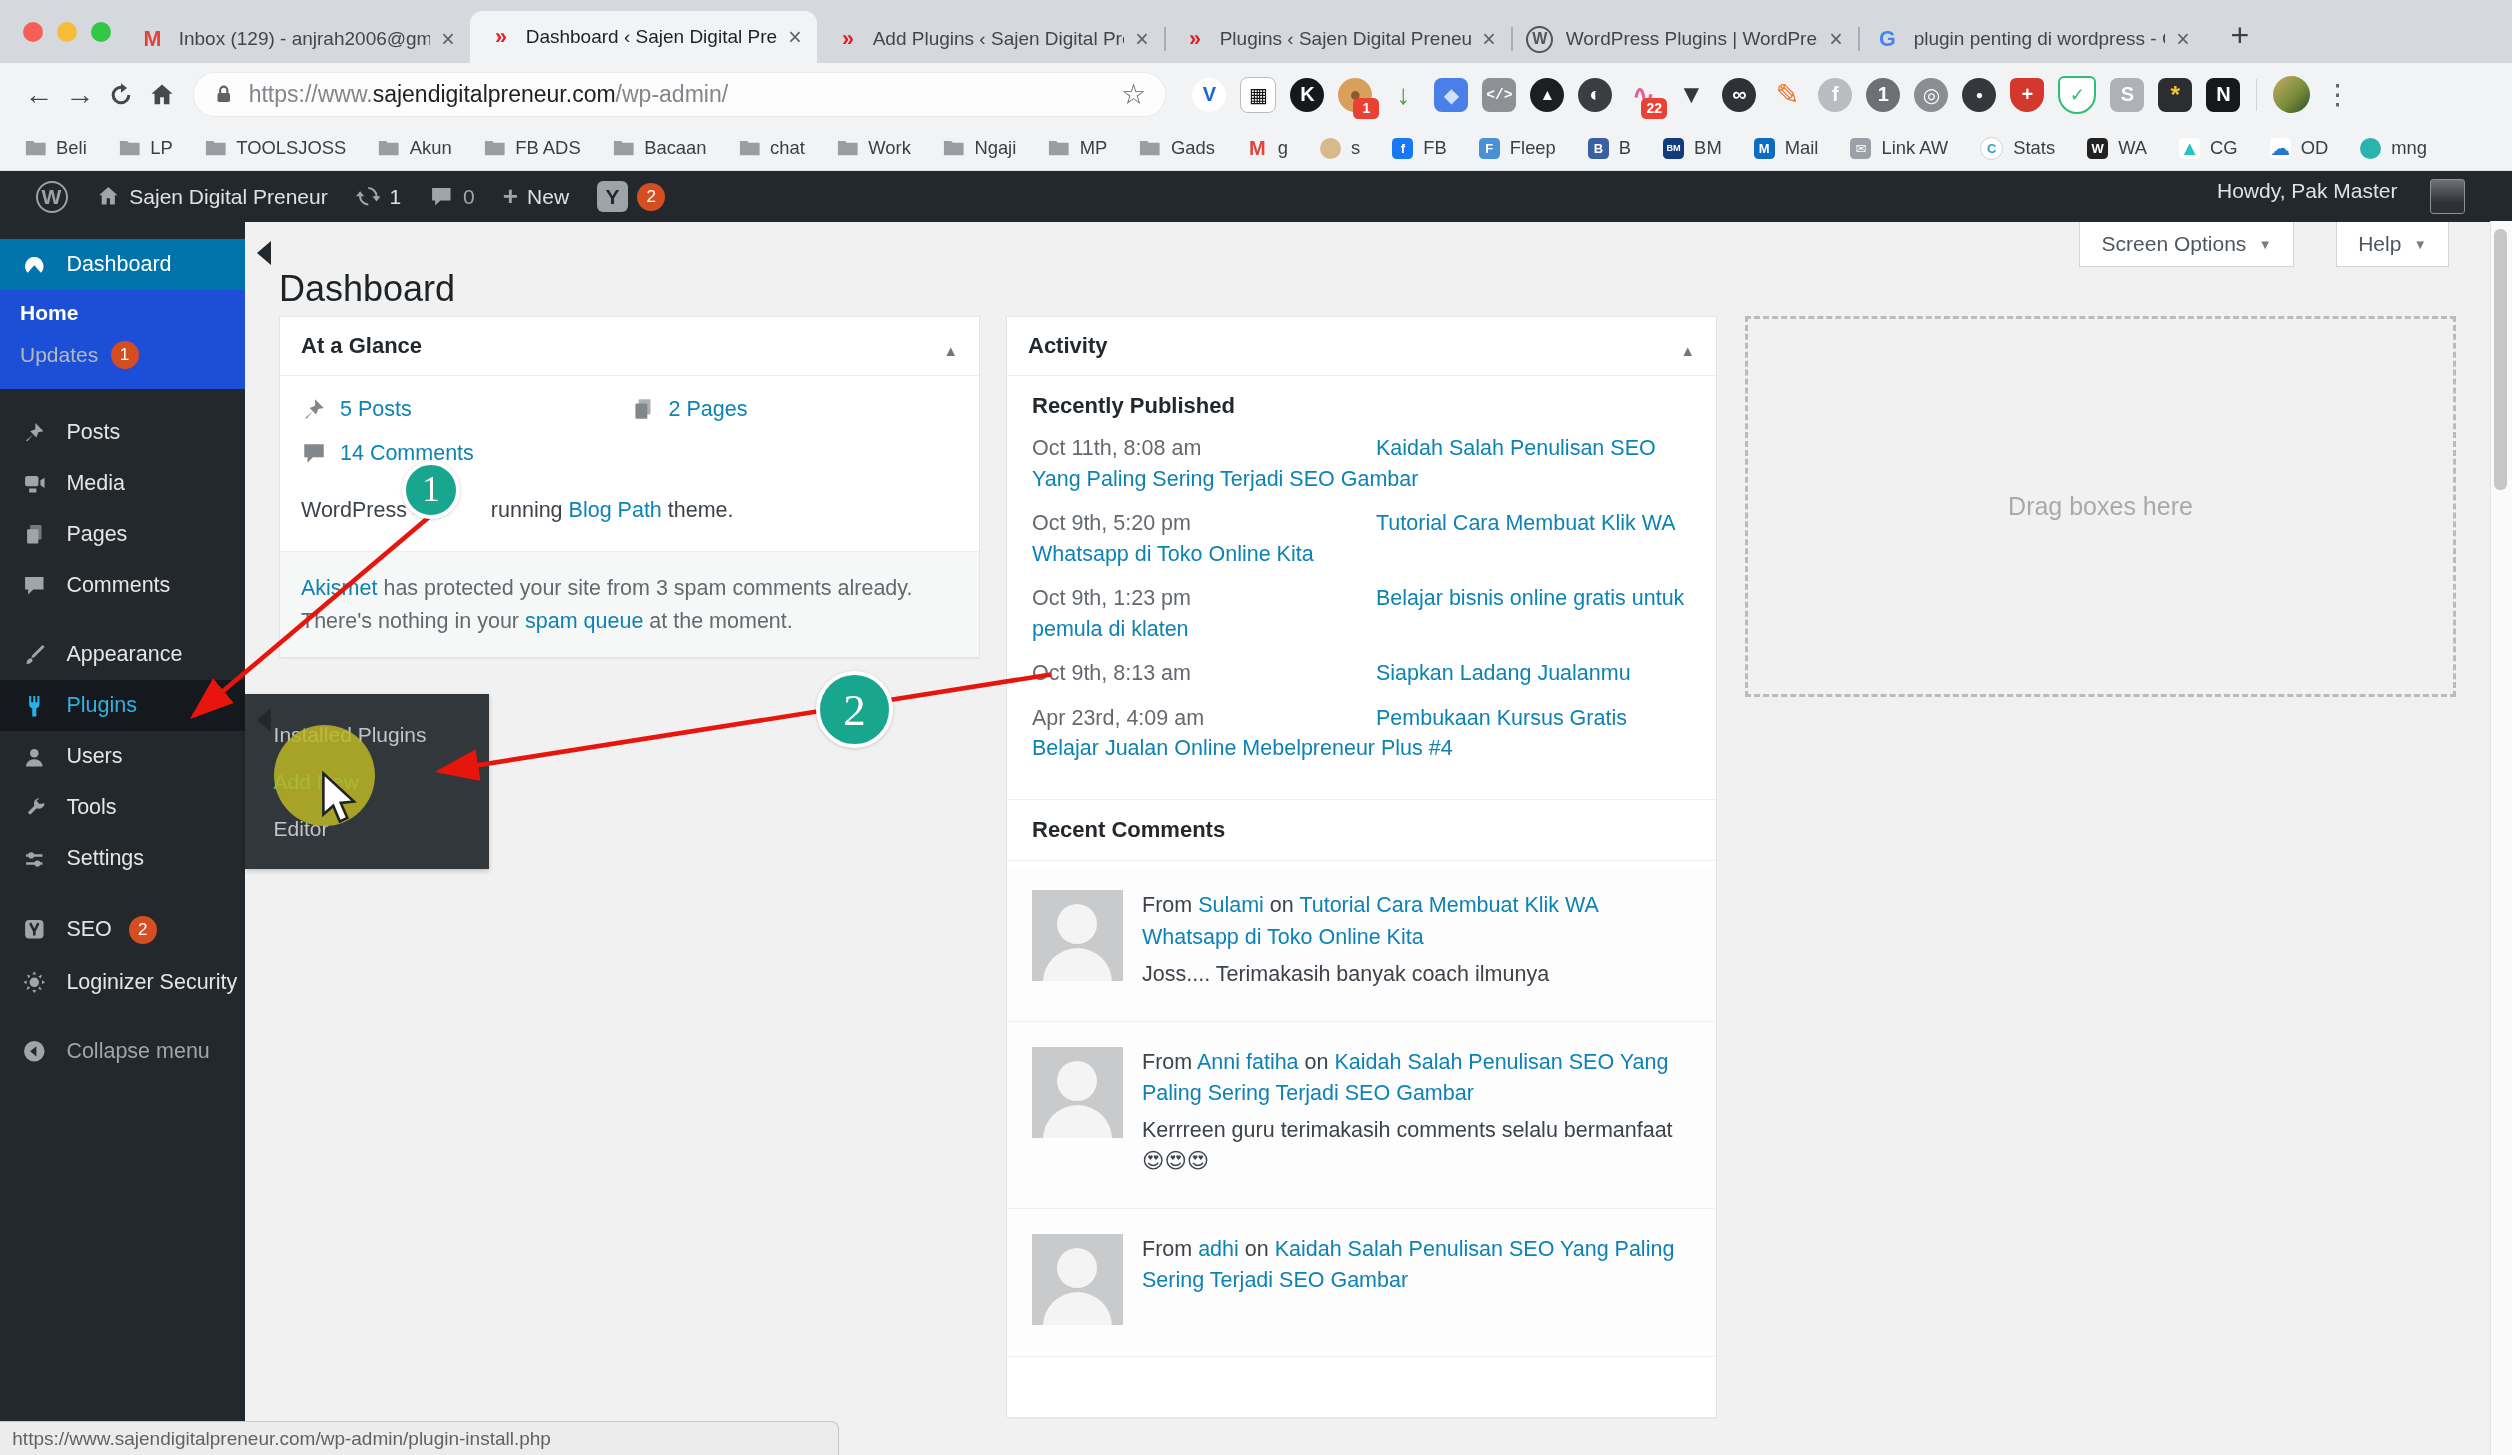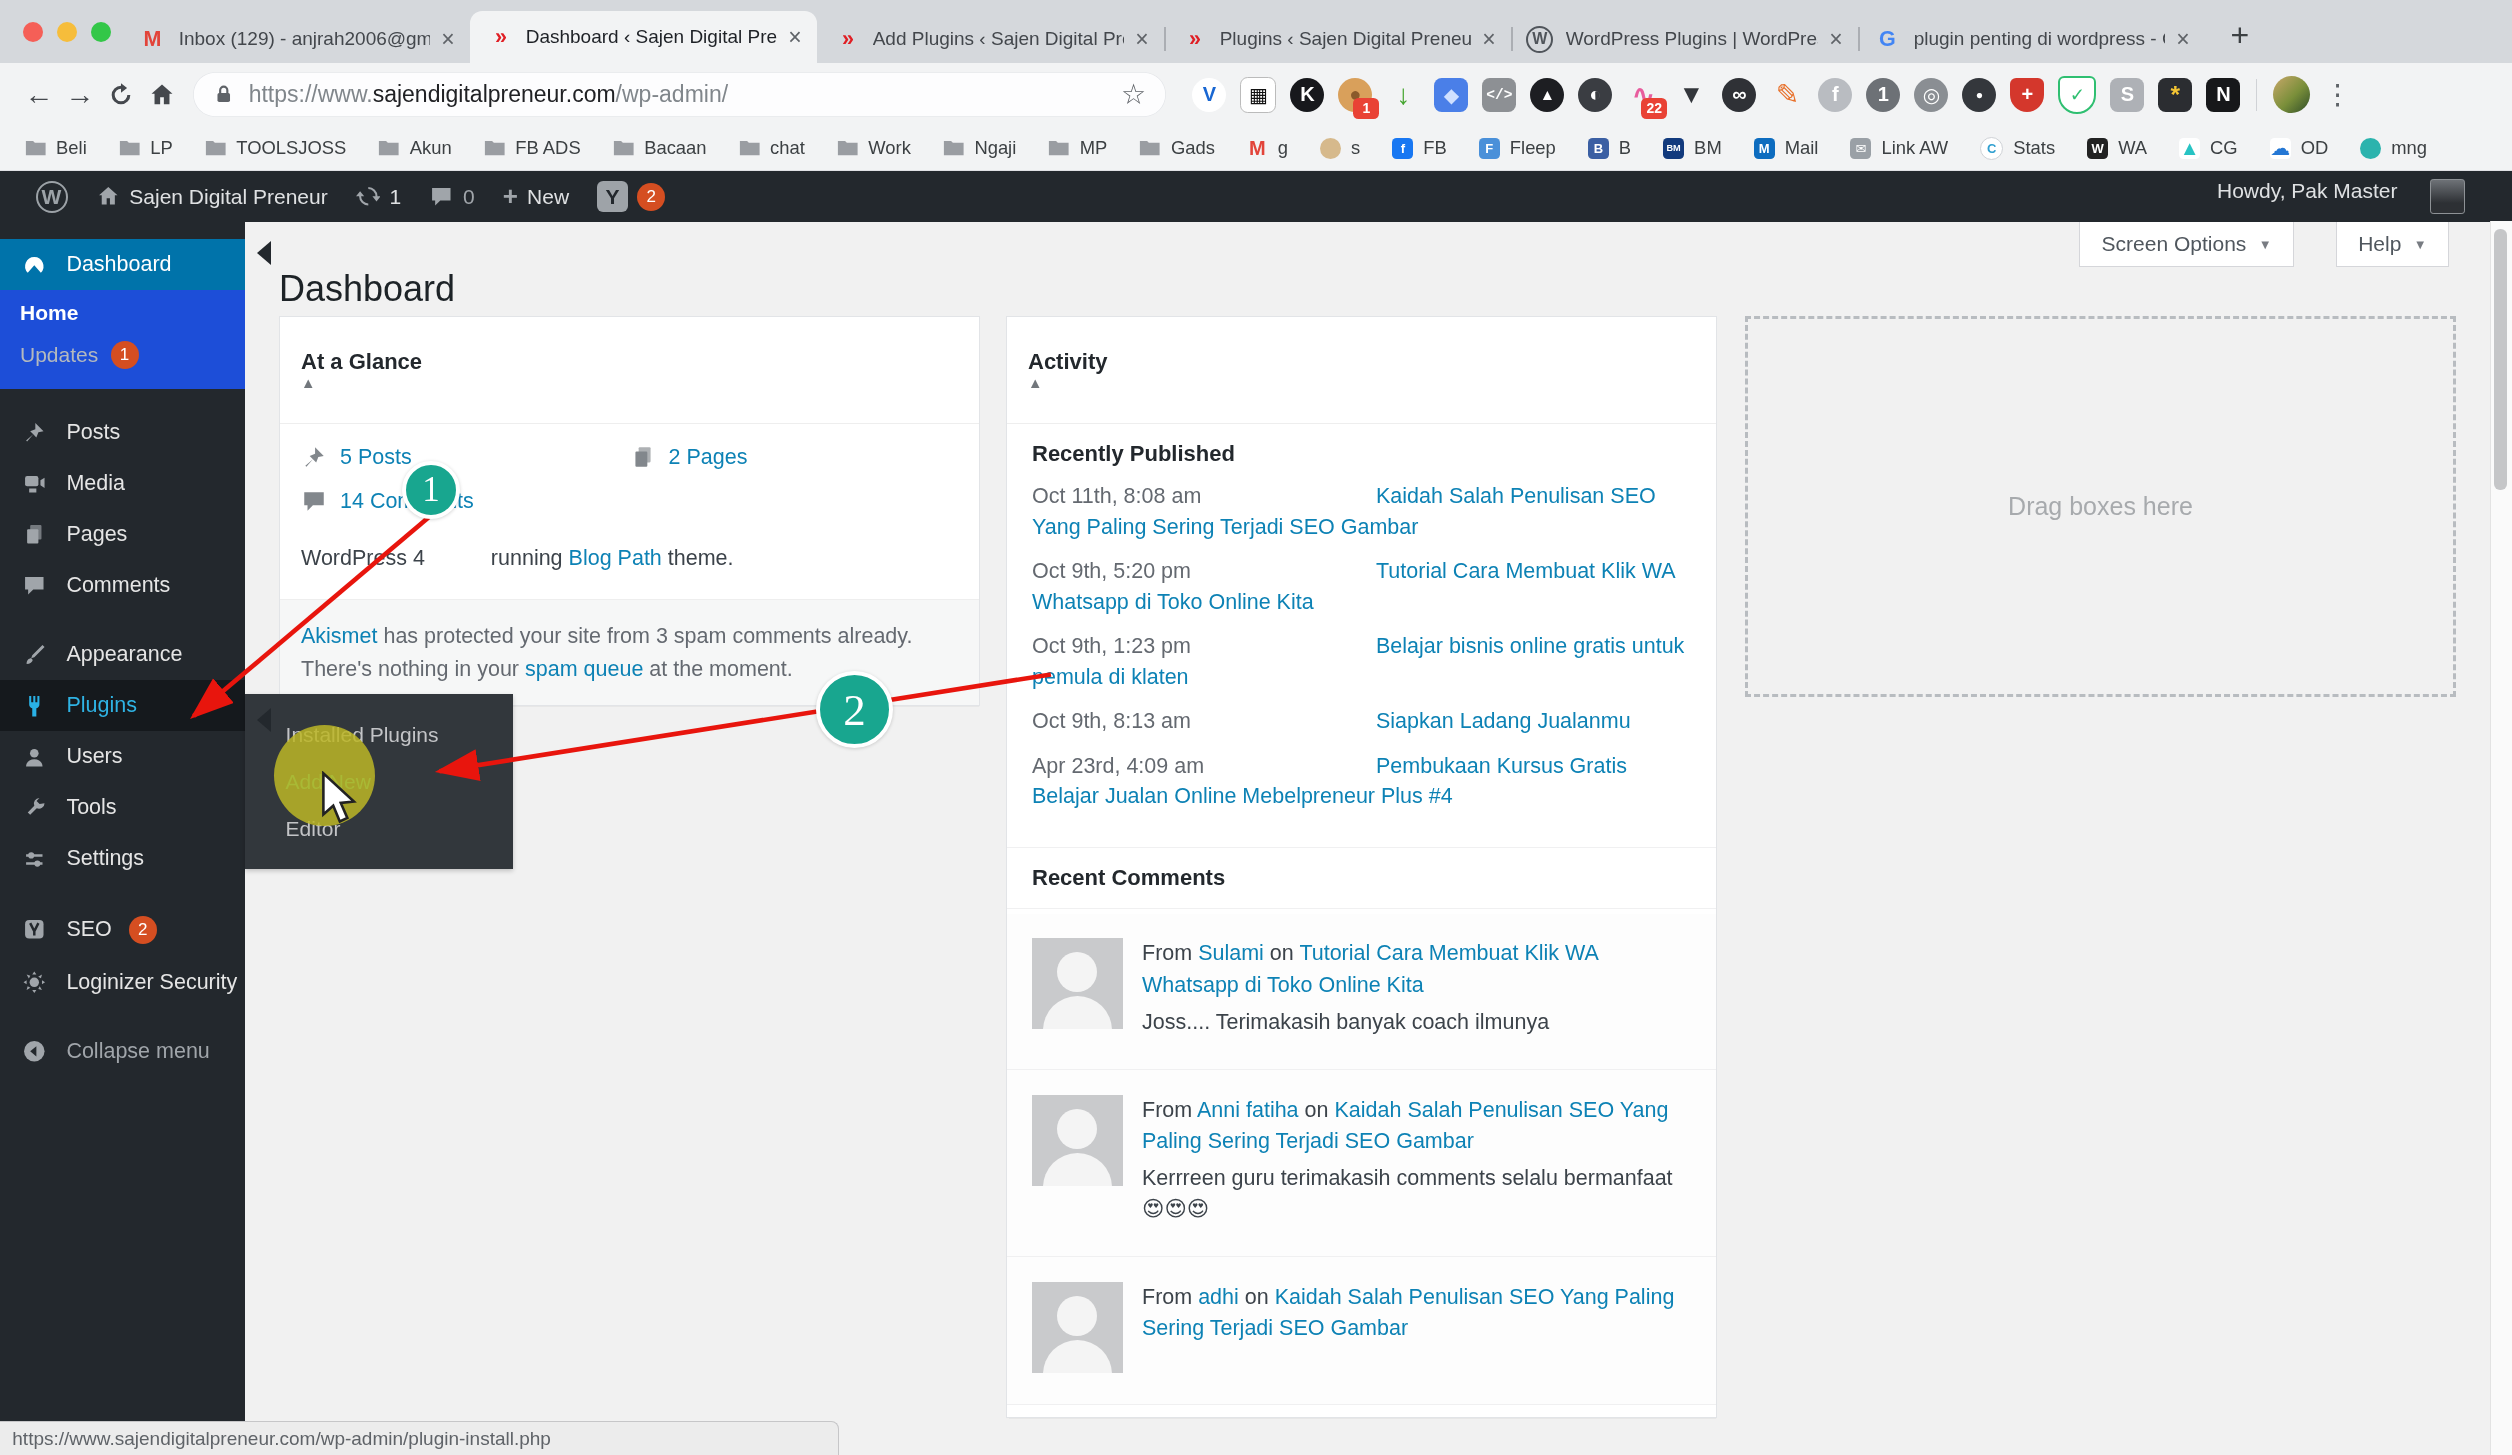--- a/index.html
+++ b/index.html
@@ -99,33 +99,33 @@
   .mi.active .sic{fill:#fff;}
   .mi.current{background:#15191d;color:#2fb3e4;}
   .mi.current .sic{fill:#29b1e6;}
   #dashsub{background:#1d4ed8;padding:3.1px 0 12.3px;}
   .smi{padding:7.7px 0 7.7px 20px;font-size:21px;color:#b4b9be;display:flex;align-items:center;gap:12.3px;}
   .smi.bold{color:#fff;font-weight:700;}
   .menu-gap{height:18.4px;}
   .notch{position:absolute;left:245px;width:0;height:0;border:12.3px solid transparent;border-right:14px solid #23282d;z-index:6;}
 
   
-  #flyout{position:absolute;left:245px;top:694px;width:236px;background:#32373c;padding:17px 16px;z-index:30;box-shadow:0 2.3px 4.6px rgba(0,0,0,.2);}
+  #flyout{position:absolute;left:245px;top:694px;width:236px;background:#32373c;padding:17px 4px;z-index:30;box-shadow:0 2.3px 4.6px rgba(0,0,0,.2);}
   .fmi{padding:11.5px 0 11.5px 24.6px;font-size:21px;color:#c3c4c7;}
   .fmi.addnew{color:#3fc98a;}
 
   
   #pagetitle{position:absolute;left:279px;top:244px;font-size:36px;font-weight:400;color:#1d2327;z-index:2;}
   .topbtn{position:absolute;top:222px;height:45px;background:#fff;border:0.8px solid #d5d6da;border-top:none;display:flex;align-items:center;gap:12.3px;padding:0 21.5px;font-size:21px;color:#50575e;box-sizing:border-box;z-index:2;}
   #screenopts{right:218px;}
   #helpbtn{right:63px;}
   .darr{font-size:13px;color:#787c82;}
 
   .widget{position:absolute;background:#fff;border:0.8px solid #e2e4e7;box-shadow:0 0.8px 0.8px rgba(0,0,0,.04);box-sizing:border-box;z-index:1;}
-  .whead{display:flex;align-items:flex-start;justify-content:space-between;padding:32px 21px;border-bottom:0.8px solid #eee;flex-direction:column;}
+  .whead{display:flex;align-items:flex-end;justify-content:space-between;padding:16px 21px;border-bottom:0.8px solid #eee;}
   .whead .wt{font-weight:700;font-size:22px;color:#23282d;}
   .wtog{color:#72777c;font-size:14.6px;}
 
   #glance{left:279px;top:316px;width:701px;}
   #glancebody{padding:20px 21px 0;}
   .grow{display:flex;margin-bottom:18.4px;}
   .gitem{display:flex;align-items:center;gap:13px;width:50%;font-size:21.5px;}
   .gic{fill:#82878c;}
   .lnk{color:#0d82b5;}
   #versionline{margin:32px 0 0;font-size:21.5px;color:#3c434a;padding-bottom:28px;}

